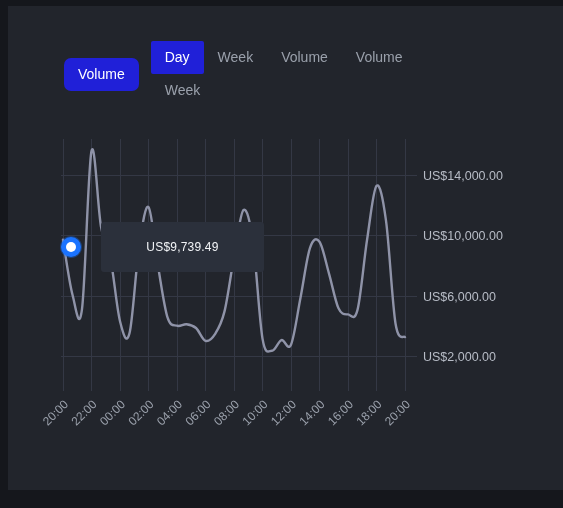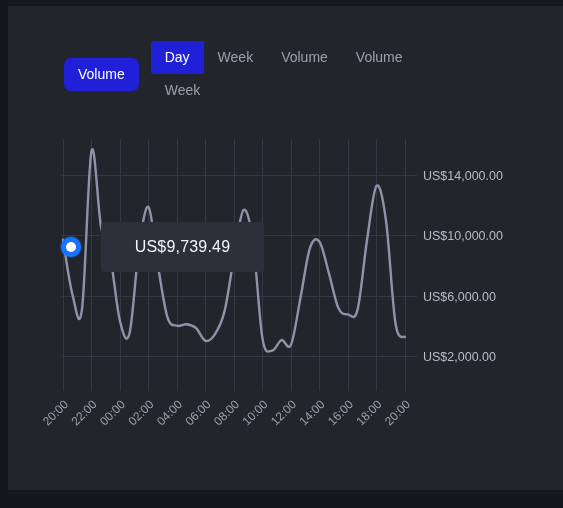--- a/index.html
+++ b/index.html
@@ -117,21 +117,21 @@
     width: 163px;
     height: 50px;
     background: #2b303b;
     border-radius: 3px;
     display: flex;
     align-items: center;
     justify-content: center;
   }
   #tooltip-text {
     color: #f2f4f7;
-    font-size: 16px;
+    font-size: 12px;
     font-family: "Liberation Sans", sans-serif;
     letter-spacing: 0.2px;
   }
 
   #marker {
     position: absolute;
     left: 53px;
     top: 231px;
     width: 20px;
     height: 20px;

